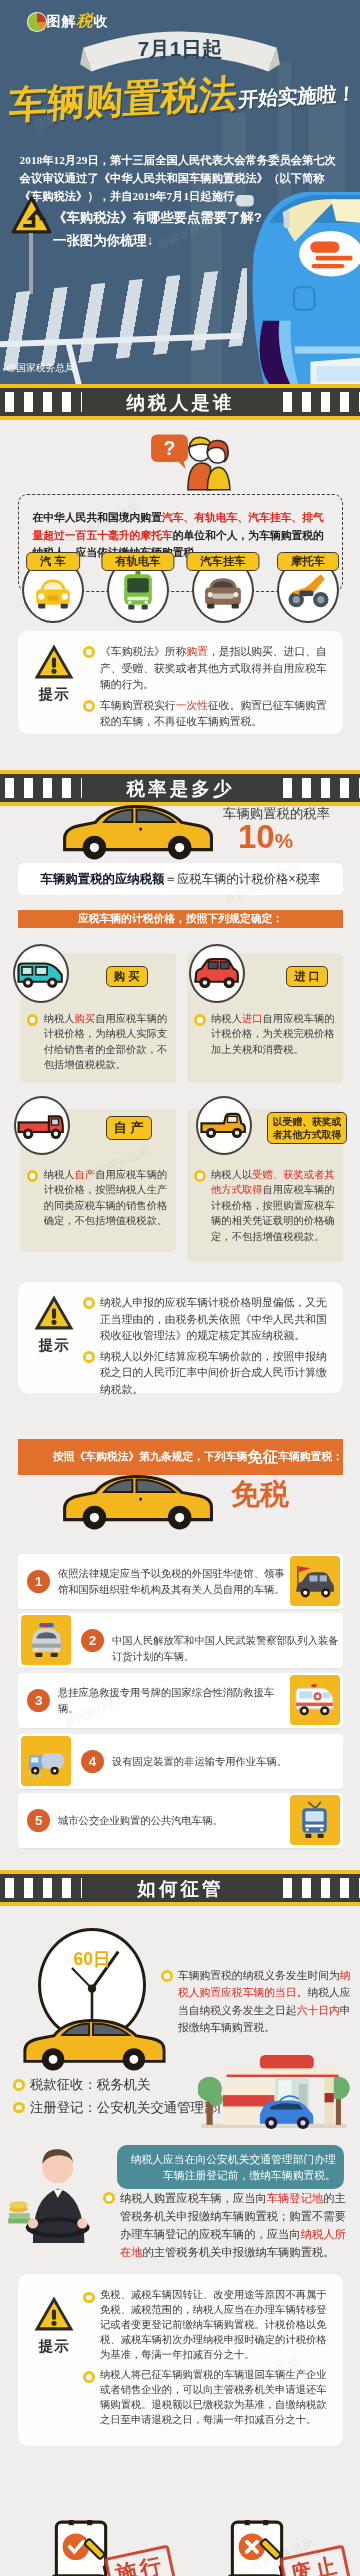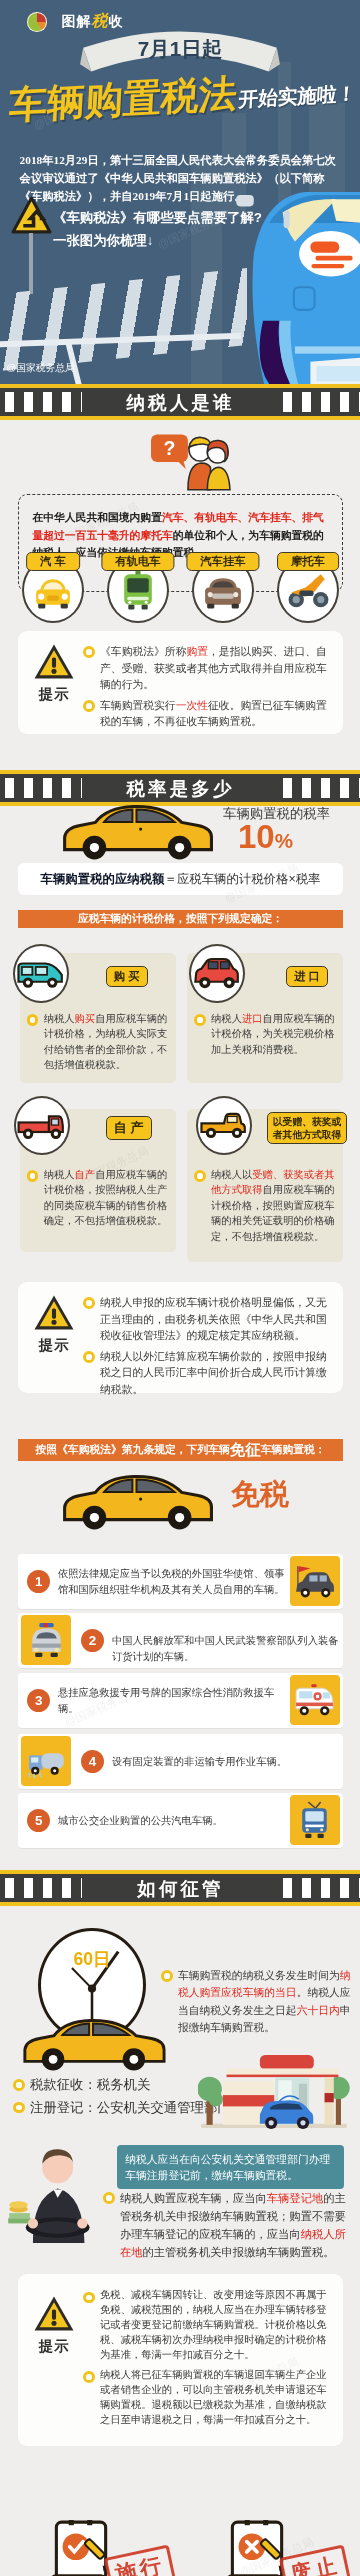--- a/index.html
+++ b/index.html
@@ -5,21 +5,21 @@
   html,body{margin:0;padding:0;background:#ddd;}
   .page{position:relative;width:361px;height:2679px;margin:0 auto;background:#efeeec;
         overflow:hidden;font-family:"Liberation Sans",sans-serif;color:#333;}
   .abs{position:absolute;}
   .wm{position:absolute;font-size:11.3px;color:rgba(0,0,0,.06);transform:rotate(-24deg);
       white-space:nowrap;pointer-events:none;}
   .wm.light{color:rgba(255,255,255,.10);}
   
   .header{position:absolute;top:0;left:0;width:361px;height:384px;background:#45607a;overflow:hidden;}
   .sky1{position:absolute;background:rgba(255,255,255,.06);}
-  .logo{position:absolute;top:11.3px;left:27px;display:flex;align-items:center;gap:15px;}
+  .logo{position:absolute;top:11.3px;left:27px;display:flex;align-items:center;gap:0;}
   .logo-pie{width:17.5px;height:17.5px;border-radius:50%;
     background:conic-gradient(#c63b2f 0 90deg,#e98a2b 90deg 150deg,#9cbf3b 150deg 360deg);
     border:1px solid rgba(255,255,255,.85);}
   .logo-text{font-size:14px;font-weight:bold;color:#fff;letter-spacing:1px;}
   .logo-text em{font-style:italic;color:#f2c21c;font-family:"Liberation Serif",serif;font-size:16px;}
   .ribbon{position:absolute;top:24px;left:77px;width:206px;height:57px;}
   .ribbon svg{position:absolute;top:0;left:0;}
   .ribbon-text{position:absolute;top:11.3px;left:0;width:100%;text-align:center;
     font-size:20.6px;font-weight:bold;color:#2c4257;}
   .main-title{position:absolute;top:71px;left:9.3px;width:349px;transform:rotate(-3deg) skewX(-6deg);
@@ -78,22 +78,22 @@
     font-size:21.6px;font-weight:bold;letter-spacing:3.1px;padding:1px 5.2px;transform:rotate(-12deg);
     opacity:.92;background:rgba(255,255,255,.15);}
   .dashedbox{position:absolute;left:18px;top:494px;width:325px;height:98px;border:1.5px dashed #3a3a3a;
     border-radius:9.3px;box-sizing:border-box;padding:14.4px 13.4px;}
   .dashedbox p{margin:0;font-size:10.8px;font-weight:bold;line-height:1.6;color:#222;}
   .vehrow{position:absolute;top:552px;left:14.4px;width:332px;display:flex;justify-content:space-between;}
   .vehitem{position:relative;width:77px;height:72px;}
   .vehitem .vcircle{left:7.7px;top:5.2px;width:58px;height:62px;}
   .vehitem .badge{left:50%;top:0;transform:translateX(-50%);font-size:11.3px;padding:1px 13px;
     white-space:nowrap;z-index:2;}
-  .teal{position:absolute;background:#4b8c98;border-radius:4px;color:#fff;
-    font-size:10.8px;line-height:1.5;padding:5.7px 8.2px;box-sizing:border-box;}
+  .teal{position:absolute;background:#4b8c98;border-radius:10px;color:#fff;
+    font-size:10.8px;line-height:1.5;padding:5.7px 8.2px;box-sizing:border-box;text-align:right;}
   .li-row{display:flex;align-items:center;margin-bottom:4.6px;}
   .li-row span{font-size:13.4px;color:#333;}
   .clockface{position:absolute;width:102px;height:108px;border:3.6px solid #241c12;border-radius:50%;
     background:#fff;}
   .clock60{position:absolute;width:100%;text-align:center;top:15.5px;font-size:17.5px;font-weight:bold;
     color:#f0ae00;}
 </style>
 </head>
 <body>
 
@@ -416,21 +416,21 @@
       <path d="M160 44 Q206 44 234 68 L160 68 Z" fill="#5a6168" stroke="#241c10" stroke-width="4"></path>
       <circle cx="78" cy="118" r="23" fill="#1e1812"></circle>
         <circle cx="78" cy="118" r="9" fill="#fff"></circle>
       <circle cx="244" cy="118" r="23" fill="#1e1812"></circle>
         <circle cx="244" cy="118" r="9" fill="#fff"></circle>
       <circle cx="168" cy="82" r="3" fill="#241c10"></circle>
     </svg>
   </div>
   <div class="abs" style="left:231px;top:1475px;font-size:29px;font-weight:bold;color:#dd6327;">免税</div>
 
-  <div class="banner" style="top:1439px;height:22px;">
+  <div class="banner" style="top:1439px;height:36px;justify-content:flex-end;">
     <span style="font-size:10.8px;">按照《车购税法》第九条规定，下列车辆</span>
     <span style="font-size:15.5px;">免征</span>
     <span style="font-size:10.8px;">车辆购置税：</span>
   </div>
 
   <div class="wcard" style="top:1554px;">
     <div class="numc" style="left:9.3px;">1</div>
     <div class="wtext" style="left:40px;width:227px;">
         <p>依照法律规定应当予以免税的外国驻华使馆、领事馆和国际组织驻华机构及其有关人员自用的车辆。</p>
       </div>

